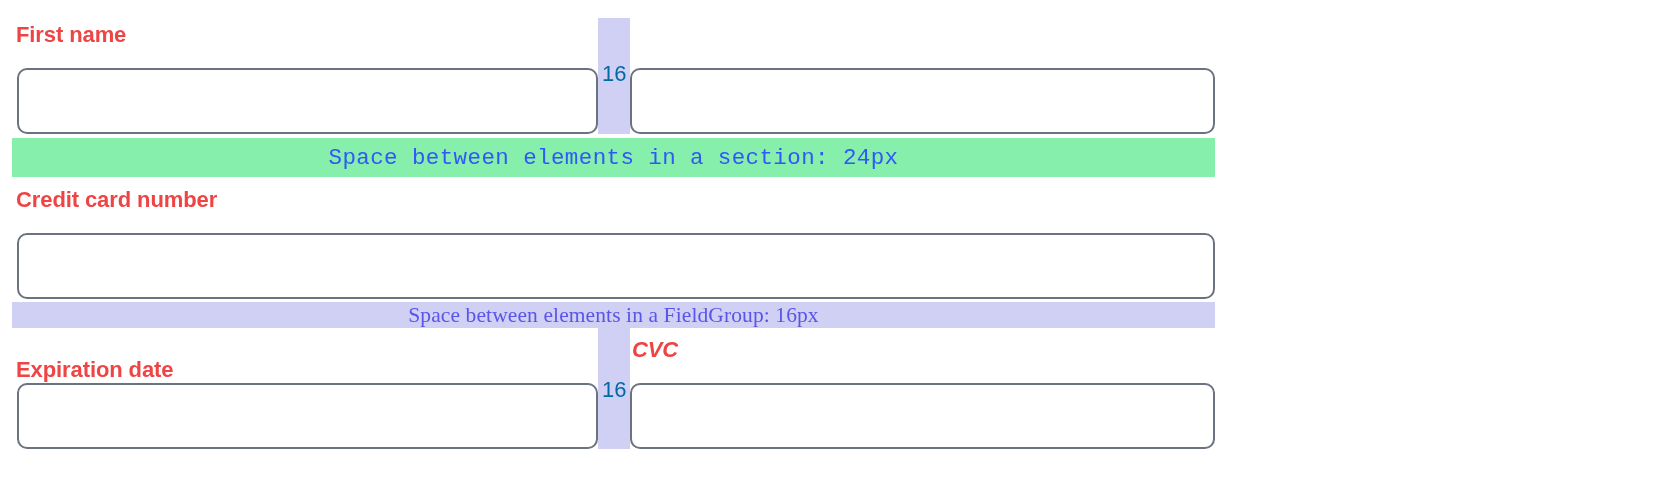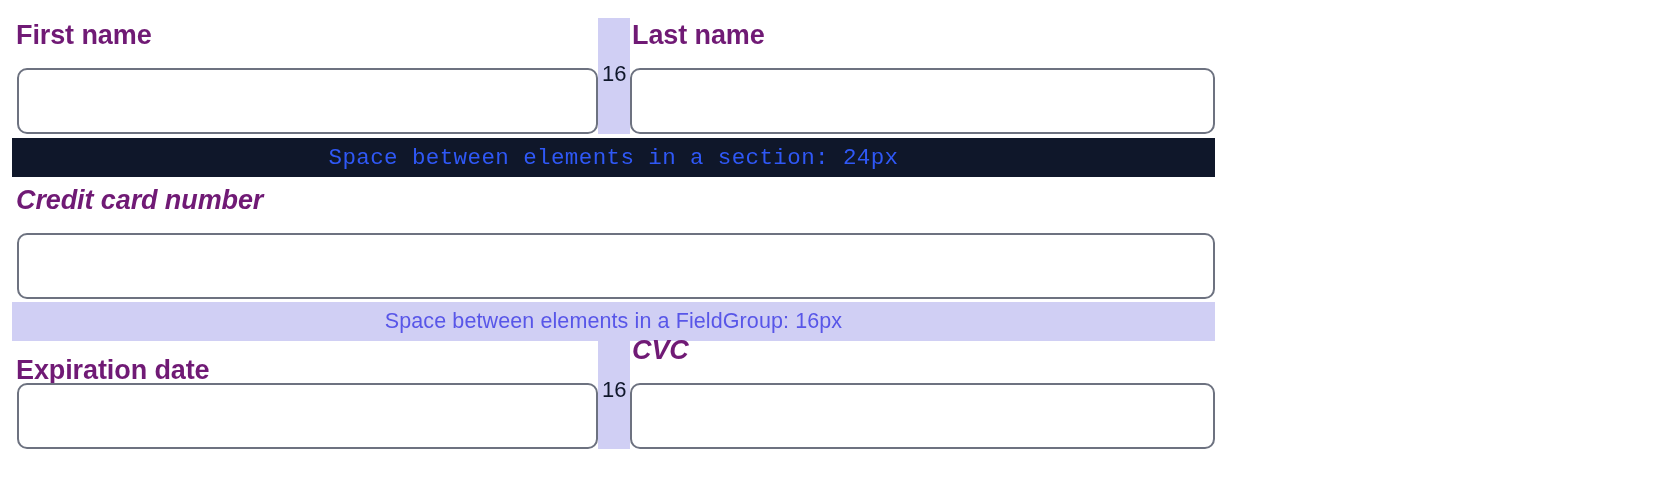--- a/index.html
+++ b/index.html
@@ -20,23 +20,23 @@
     position: relative;
     width: 1672px;
     height: 496px;
     background: #ffffff;
   }
 
   
   .field-label {
     position: absolute;
     font-family: "Liberation Sans", sans-serif;
-    font-size: 27px;
+    font-size: 22px;
     font-weight: 700;
-    color: #701a75;
+    color: #ef4444;
     line-height: 30px;
     letter-spacing: -0.1px;
     white-space: nowrap;
   }
 
   .text-input {
     position: absolute;
     box-sizing: border-box;
     background: #ffffff;
     border: 2px solid #6d7280;
@@ -53,21 +53,21 @@
   .gap-bar {
     position: absolute;
     box-sizing: border-box;
     display: flex;
     align-items: center;
     justify-content: center;
     overflow: hidden;
     white-space: nowrap;
   }
   .gap-bar.section {
-    background: #0f172a;
+    background: #86efac;
     color: #2f58f6;
     font-family: "Liberation Mono", monospace;
     font-size: 22.5px;
     letter-spacing: 0.4px;
   }
   .gap-bar.fieldgroup {
     background: #d0cff4;
     color: #5856e8;
     font-family: "Liberation Sans", sans-serif;
     font-size: 21.5px;
@@ -75,50 +75,49 @@
   }
 
   .gap-col {
     position: absolute;
     background: #d0cff4;
   }
   .gap-col-label {
     position: absolute;
     font-family: "Liberation Sans", sans-serif;
     font-size: 22px;
-    color: #0f172a;
+    color: #0369a1;
     line-height: 22px;
     white-space: nowrap;
   }
 </style>
 </head>
 <body>
 
 <div class="page">
 
   <div class="gap-col" style="left:598px; top:18px; width:32px; height:116px;"></div>
   <div class="gap-col-label" style="left:602px; top:63px;">16</div>
 
   <div class="field-label" style="left:16px; top:20px;">First name</div>
 
   <input class="text-input" type="text" style="left: 17px; top: 68px; width: 581px; height: 66px;" placeholder="">
 
-  <div class="field-label" style="left:632px; top:20px;">Last name</div>
 
   <input class="text-input" type="text" style="left: 630px; top: 68px; width: 585px; height: 66px;" placeholder="">
 
   <div class="gap-bar section" style="left:12px; top:138px; width:1203px; height:39px;">
     <span>Space between elements in a section: 24px</span>
   </div>
 
-  <div class="field-label" style="left:16px; top:185px;font-style:italic;">Credit card number</div>
+  <div class="field-label" style="left:16px; top:185px;">Credit card number</div>
 
   <input class="text-input" type="text" style="left: 17px; top: 233px; width: 1198px; height: 66px;" placeholder="">
 
-  <div class="gap-bar fieldgroup" style="left:12px; top:302px; width:1203px; height:39px;">
+  <div class="gap-bar fieldgroup" style="left:12px; top:302px; width:1203px; height:26px;font-family:Liberation Serif, serif;">
     <span>Space between elements in a FieldGroup: 16px</span>
   </div>
 
   <div class="gap-col" style="left:598px; top:328px; width:32px; height:121px;"></div>
   <div class="gap-col-label" style="left:602px; top:379px;">16</div>
 
   <div class="field-label" style="left:16px; top:335px;margin-top:20px;">Expiration date</div>
 
   <input class="text-input" type="text" style="left: 17px; top: 383px; width: 581px; height: 66px;" placeholder="">
 

